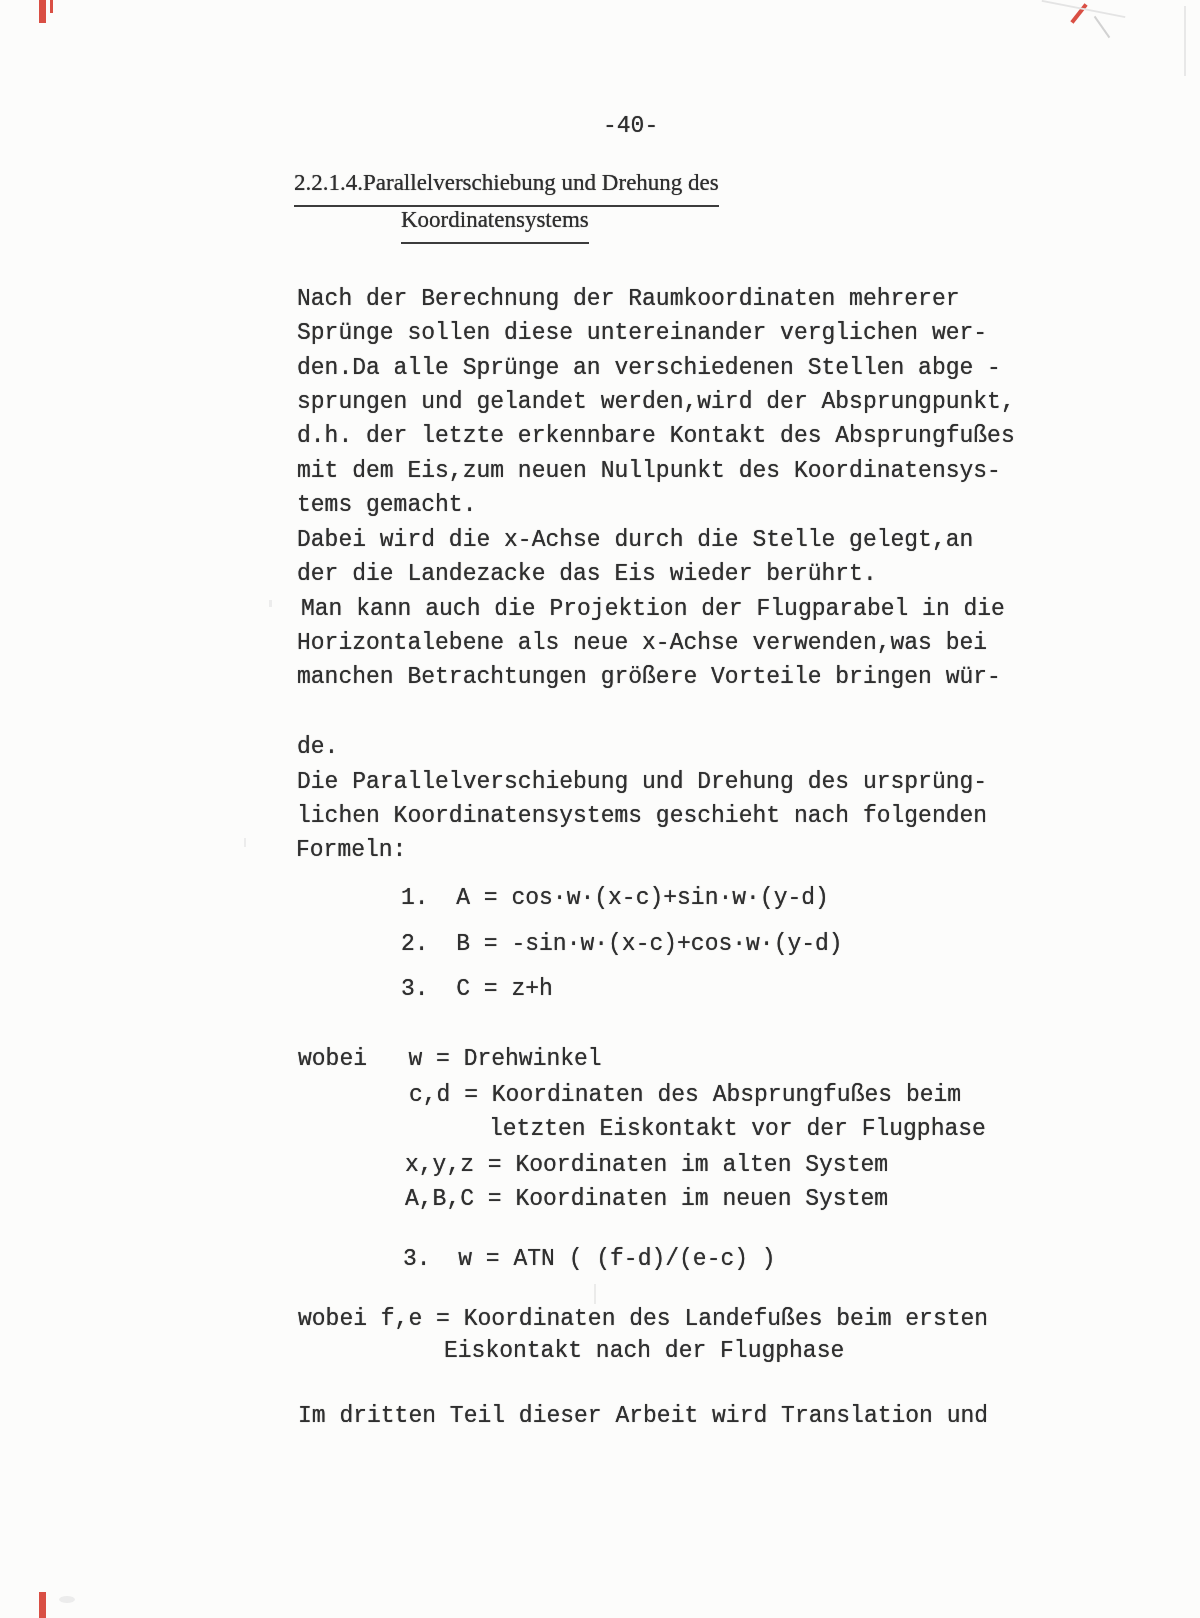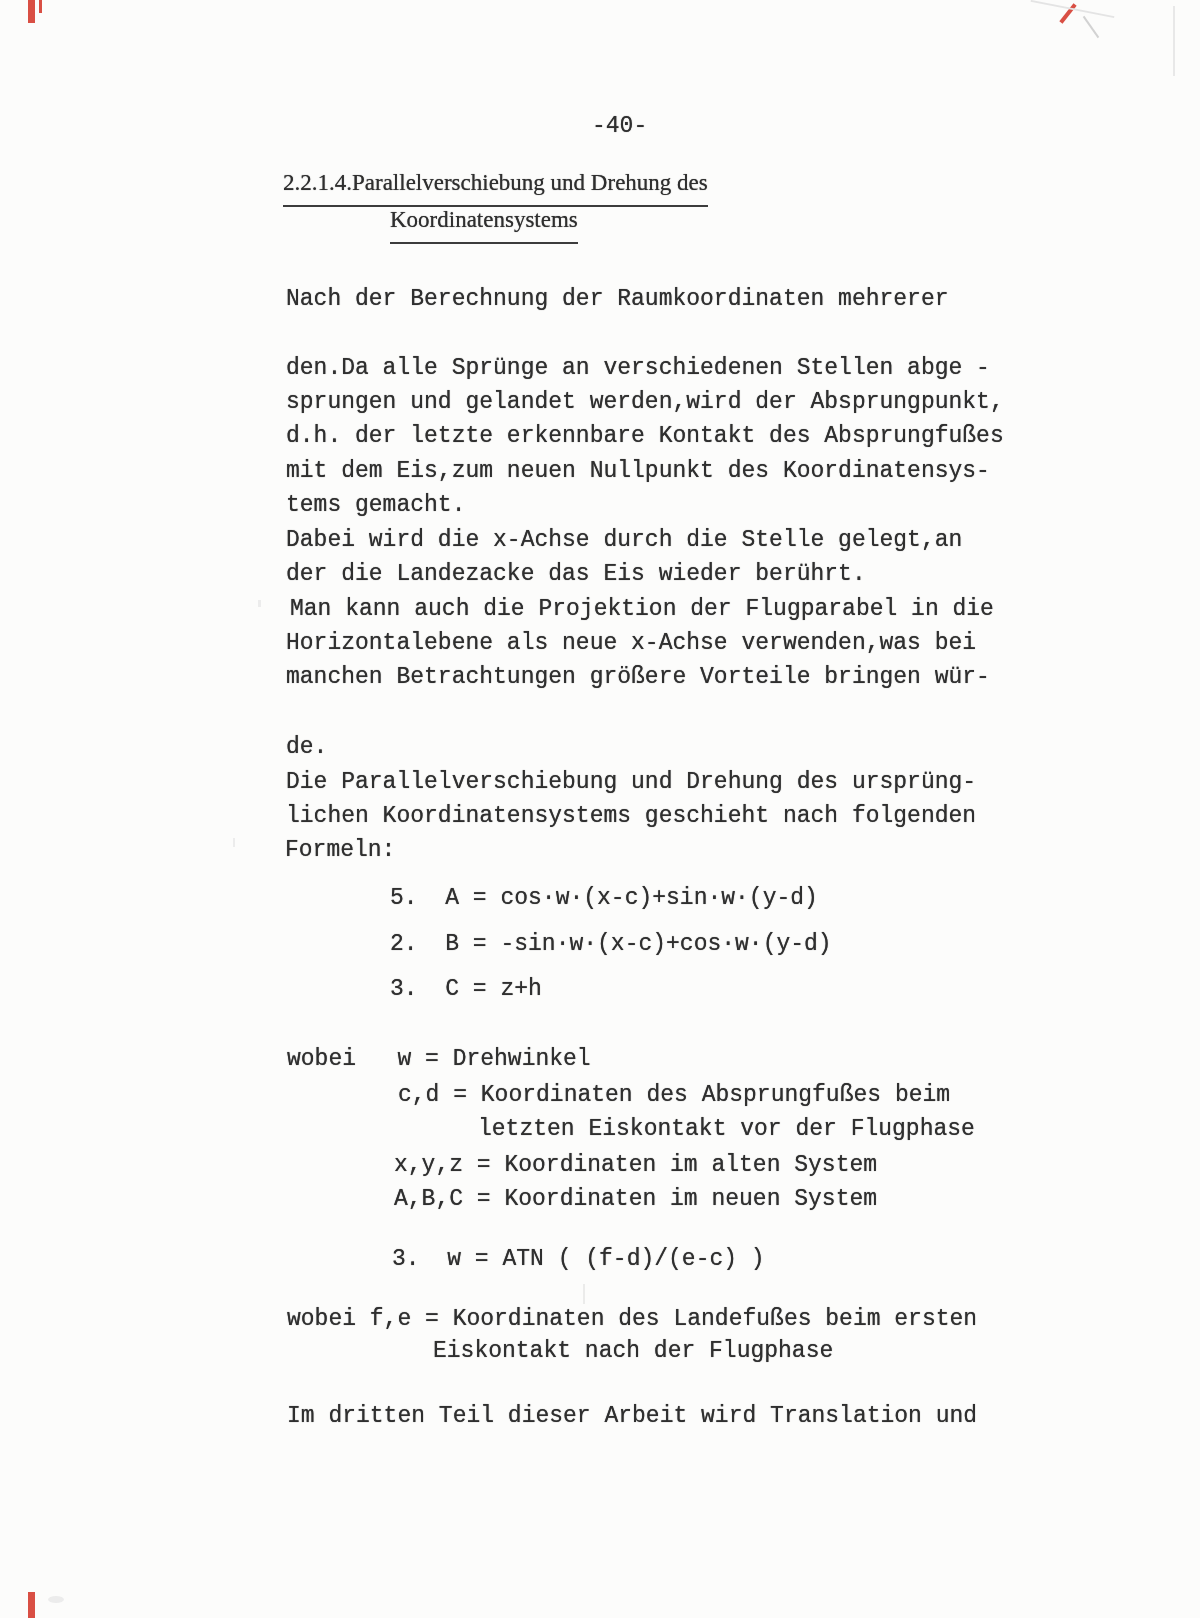--- a/index.html
+++ b/index.html
@@ -8,21 +8,21 @@
     --edge_mark:#d4372a;
   }
   html,body{margin:0;padding:0;}
   body{
     width:1200px;height:1618px;
     background:var(--paper);
     position:relative;
     overflow:hidden;
     font-family:"Liberation Mono","DejaVu Sans Mono",monospace;
   }
-  .page{position:absolute;inset:0;}
+  .page{position:absolute;inset:0;margin-left:11px;}
   .ln{
     position:absolute;
     white-space:pre;
     font-size:23px;
     line-height:30px;
     color:var(--ink);
     text-shadow:0 0 0.8px rgba(45,45,45,0.85);
   }
   .ul{
     border-bottom:2.5px solid #3c3c3c;
@@ -37,39 +37,40 @@
 <body>
 
 <div class="page">
 
   <div class="ln" style="left:592px;top:111px">-40-</div>
 
   <div class="ln ul" style="left:283px;top:168px">2.2.1.4.Parallelverschiebung und Drehung des</div>
   <div class="ln ul" style="left:390px;top:205px">Koordinatensystems</div>
 
   <div class="ln" style="left:286px;top:284px">Nach der Berechnung der Raumkoordinaten mehrerer</div>
+  <div class="ln" style="left:286px;top:318px">Sprünge sollen diese untereinander verglichen wer-</div>
   <div class="ln" style="left:286px;top:353px">den.Da alle Sprünge an verschiedenen Stellen abge -</div>
   <div class="ln" style="left:286px;top:387px">sprungen und gelandet werden,wird der Absprungpunkt,</div>
   <div class="ln" style="left:286px;top:421px">d.h. der letzte erkennbare Kontakt des Absprungfußes</div>
   <div class="ln" style="left:286px;top:456px">mit dem Eis,zum neuen Nullpunkt des Koordinatensys-</div>
   <div class="ln" style="left:286px;top:490px">tems gemacht.</div>
 
   <div class="ln" style="left:286px;top:525px">Dabei wird die x-Achse durch die Stelle gelegt,an</div>
   <div class="ln" style="left:286px;top:559px">der die Landezacke das Eis wieder berührt.</div>
 
   <div class="ln" style="left:290px;top:594px">Man kann auch die Projektion der Flugparabel in die</div>
   <div class="ln" style="left:286px;top:628px">Horizontalebene als neue x-Achse verwenden,was bei</div>
   <div class="ln" style="left:286px;top:662px">manchen Betrachtungen größere Vorteile bringen wür-</div>
   <div class="ln" style="left:286px;top:732px">de.</div>
 
   <div class="ln" style="left:286px;top:801px">lichen Koordinatensystems geschieht nach folgenden</div>
   <div class="ln" style="left:286px;top:767px">Die Parallelverschiebung und Drehung des ursprüng-</div>
   <div class="ln" style="left:285px;top:835px">Formeln:</div>
 
-  <div class="ln" style="left:390px;top:883px">5.  A = cos·w·(x-c)+sin·w·(y-d)</div>
+  <div class="ln" style="left:390px;top:883px">1.  A = cos·w·(x-c)+sin·w·(y-d)</div>
   <div class="ln" style="left:390px;top:929px">2.  B = -sin·w·(x-c)+cos·w·(y-d)</div>
   <div class="ln" style="left:390px;top:974px">3.  C = z+h</div>
 
   <div class="ln" style="left:287px;top:1044px">wobei   w = Drehwinkel</div>
   <div class="ln" style="left:398px;top:1080px">c,d = Koordinaten des Absprungfußes beim</div>
   <div class="ln" style="left:478px;top:1114px">letzten Eiskontakt vor der Flugphase</div>
   <div class="ln" style="left:394px;top:1150px">x,y,z = Koordinaten im alten System</div>
   <div class="ln" style="left:394px;top:1184px">A,B,C = Koordinaten im neuen System</div>
 
   <div class="ln" style="left:392px;top:1244px">3.  w = ATN ( (f-d)/(e-c) )</div>

